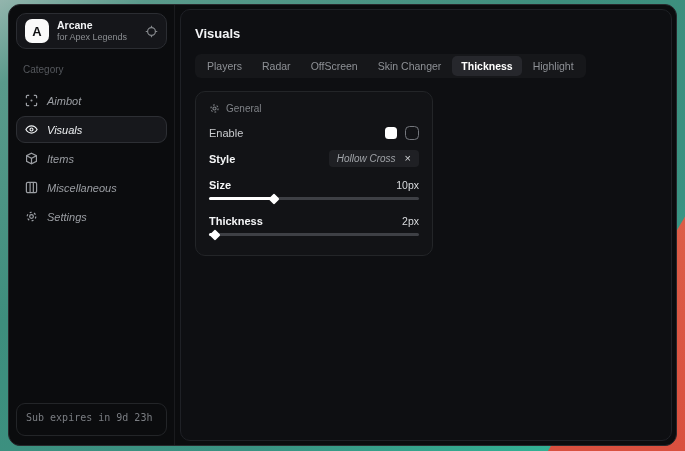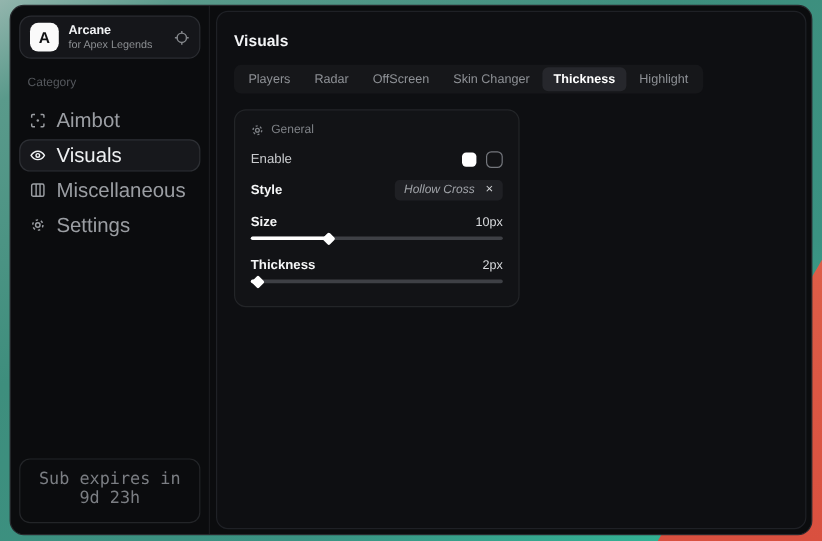--- a/index.html
+++ b/index.html
@@ -28,26 +28,26 @@
     align-items:center; justify-content:center; flex:0 0 24px; }
   .brand-text { line-height:1.25; min-width:0; }
   .brand-title { font-size:10.5px; font-weight:bold; color:#f2f3f5; }
   .brand-sub { font-size:9px; color:#8b8e92; }
   .brand-icon { margin-left:auto; color:#84878b; display:flex; }
 
   .cat-label { font-size:10px; color:#55585d; margin:15px 7px 12px 7px; }
 
   .nav-item { display:flex; align-items:center; gap:9px; height:27px;
     padding:0 8px; border:1px solid transparent; border-radius:9px;
-    color:#9b9ea3; font-size:17px; margin-bottom:2px; cursor:pointer; }
+    color:#9b9ea3; font-size:11px; margin-bottom:2px; cursor:pointer;font-style:italic; }
   .nav-item .ico { display:flex; color:inherit; }
   .nav-item.active { background:#17181c; border-color:#2d2f34; color:#eef0f2; }
 
   .sidebar-footer { margin-top:auto; border:1px solid #232528; border-radius:9px;
-    padding:8px 9px; font-family:"DejaVu Sans Mono", monospace; font-size:14px;text-align:center; }
+    padding:8px 9px; font-family:"DejaVu Sans Mono", monospace; font-size:10px; }
   .sub-line1 { color:#7b7e83; margin-bottom:4px; }
   .sub-line2 { color:#b7babd; }
 
   
   .main { flex:1; margin:4px 4px 4px 5px; background:#0e0f12;
     border:1px solid #1f2126; border-radius:10px; padding:12px 14px; }
 
   .page-title { font-size:13px; font-weight:bold; color:#f3f4f6; margin:4px 0 13px 0; }
 
   .tabs { display:inline-flex; align-items:flex-end; gap:2px; background:#16171a;
@@ -124,20 +124,29 @@
     <div class="nav-item active">
       <span class="ico">
         <svg width="13" height="13" viewBox="0 0 14 14" fill="none" stroke="currentColor" stroke-width="1.3">
           <path d="M1 7s2.2-3.8 6-3.8S13 7 13 7s-2.2 3.8-6 3.8S1 7 1 7z"></path>
           <circle cx="7" cy="7" r="1.6"></circle>
         </svg>
       </span>
       <span>Visuals</span>
     </div>
 
+    <div class="nav-item">
+      <span class="ico">
+        <svg width="13" height="13" viewBox="0 0 14 14" fill="none" stroke="currentColor" stroke-width="1.3">
+          <path d="M7 1.3 12.3 4v6L7 12.7 1.7 10V4L7 1.3z"></path>
+          <path d="M1.7 4 7 6.7 12.3 4M7 6.7v6"></path>
+        </svg>
+      </span>
+      <span>Items</span>
+    </div>
 
     <div class="nav-item">
       <span class="ico">
         <svg width="13" height="13" viewBox="0 0 14 14" fill="none" stroke="currentColor" stroke-width="1.3">
           <rect x="1.5" y="1.5" width="11" height="11" rx="1.5"></rect>
           <path d="M5.5 1.5v11M9 1.5v11"></path>
         </svg>
       </span>
       <span>Miscellaneous</span>
     </div>

